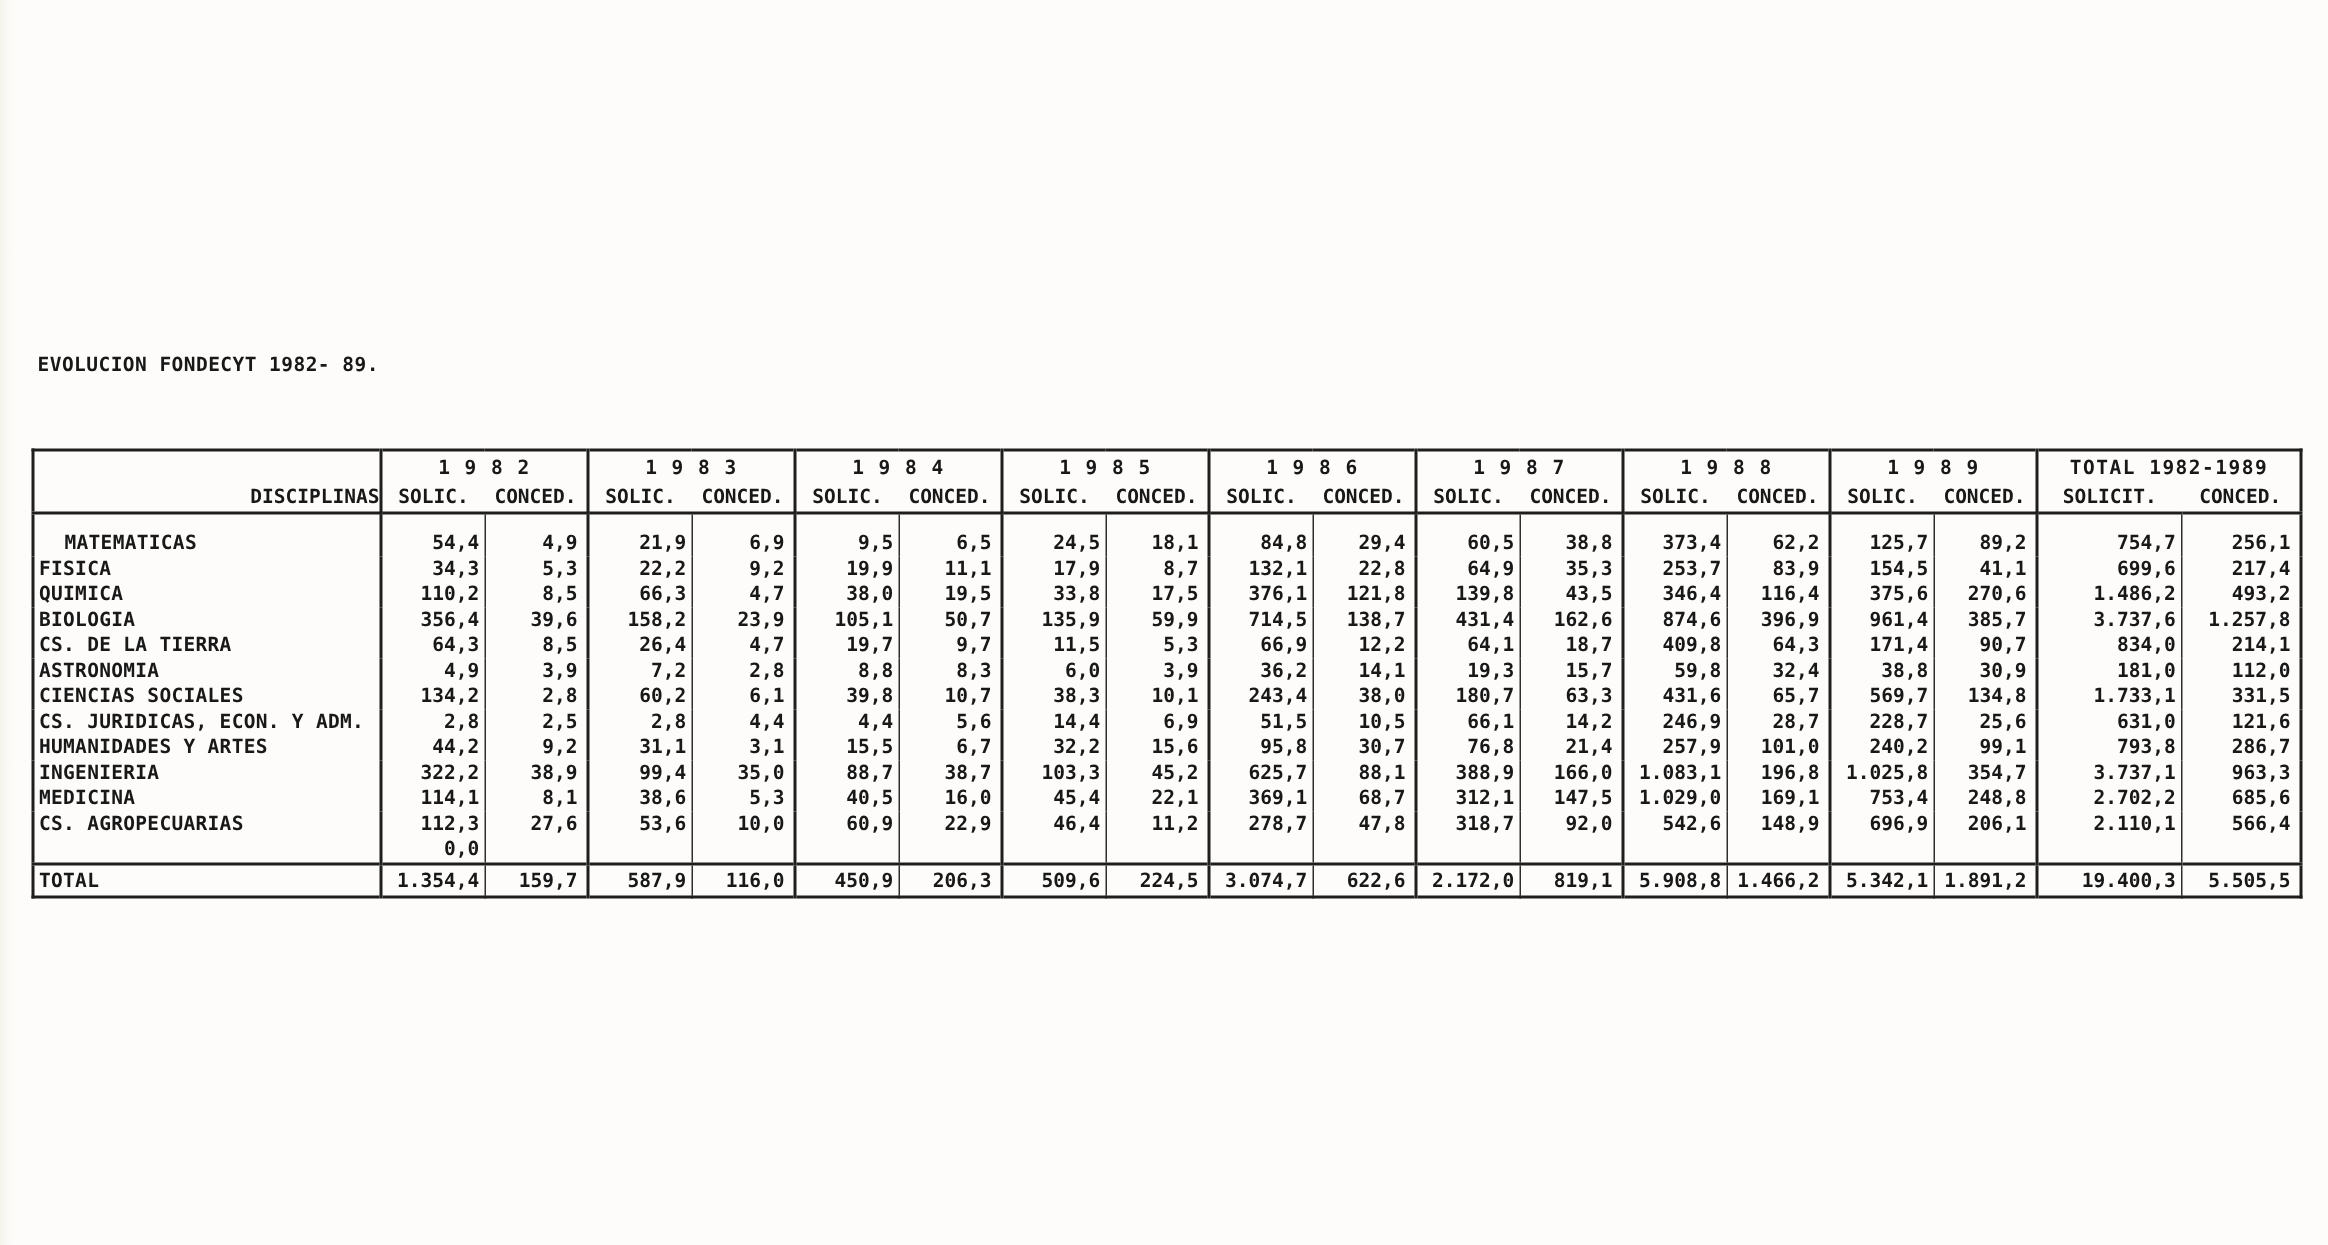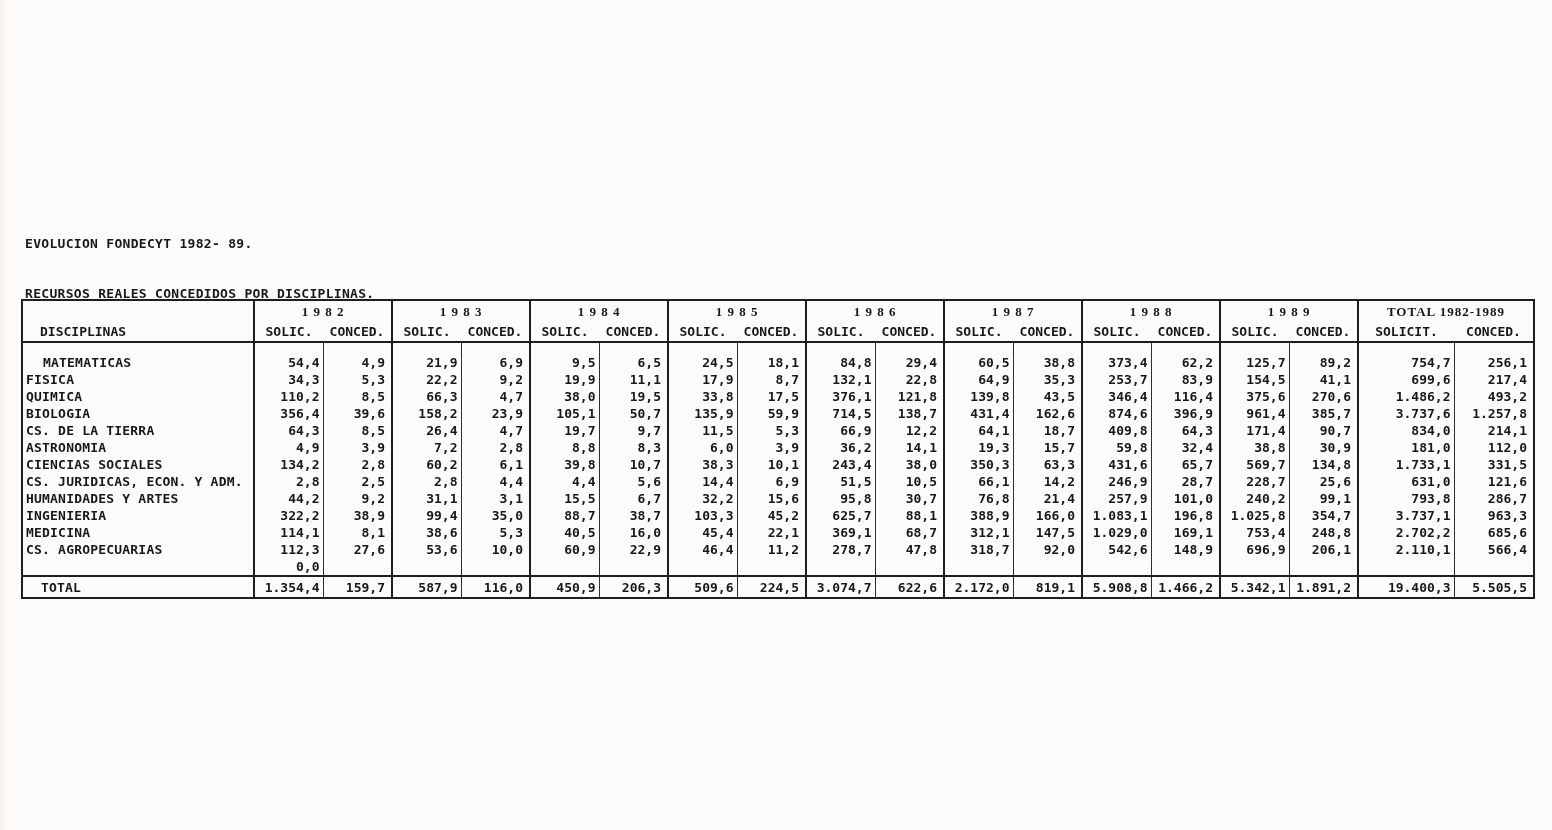--- a/index.html
+++ b/index.html
@@ -58,51 +58,50 @@
     padding: 0;
     font-size: 13px;
     font-weight: 700;
     white-space: pre;
     overflow: hidden;
   }
 
   
   thead tr.year-row th { height: 19px; vertical-align: bottom; }
   thead tr.sub-row  th { height: 19px; vertical-align: bottom; padding-bottom: 2px; border-bottom: 2px solid #1e1e1e; }
-  th.year-label { text-align: center; letter-spacing: 1px; font-family: Liberation Serif, serif; }
+  th.year-label { text-align: center; letter-spacing: 1px; }
   th.sub-solic  { text-align: center; }
   th.sub-conced { text-align: center; }
-  th.disc-header { text-align: left; padding-left: 17px; }
+  th.disc-header { text-align: right; padding-left: 17px; }
 
   
   .lbl { border-right: 2px solid #1e1e1e; }           
   .ge  { border-right: 2px solid #1e1e1e; }           
   tbody td.solic, tfoot td.solic { border-right: 1px solid #2e2e2e; } 
 
   
   tbody td { height: 17px; line-height: 17px; }
   tbody tr:first-child td { padding-top: 11px; padding-left: 20px; }
   td.label-cell { text-align: left; padding-left: 3px; letter-spacing: 0.2px; }
   td.num { text-align: right; }
   td.solic  { padding-right: 3px; }
   td.conced { padding-right: 6px; }
 
   
   tfoot td { border-top: 2px solid #1e1e1e; height: 20px; line-height: 19px; }
-  tfoot td.label-cell { text-align: left; padding-left: 18px; border-radius: 11px; }
+  tfoot td.label-cell { text-align: left; padding-left: 3px; border-radius: 11px; }
   tfoot td.num { }
 </style>
 </head>
 <body>
 
 <div class="scan-edge"></div>
 
 <div class="title-block">
   <div>EVOLUCION FONDECYT 1982- 89.</div>
-  <div>RECURSOS REALES CONCEDIDOS POR DISCIPLINAS.</div>
 </div>
 
 <div class="table-wrap">
   <table>
     <colgroup>
       <col class="c-label">
       <col class="c-num">
         <col class="c-num">
       <col class="c-num">
         <col class="c-num">
@@ -288,21 +287,21 @@
           <td class="num solic">134,2</td>
           <td class="num conced ge">2,8</td>
           <td class="num solic">60,2</td>
           <td class="num conced ge">6,1</td>
           <td class="num solic">39,8</td>
           <td class="num conced ge">10,7</td>
           <td class="num solic">38,3</td>
           <td class="num conced ge">10,1</td>
           <td class="num solic">243,4</td>
           <td class="num conced ge">38,0</td>
-          <td class="num solic">350,3</td>
+          <td class="num solic">180,7</td>
           <td class="num conced ge">63,3</td>
           <td class="num solic">431,6</td>
           <td class="num conced ge">65,7</td>
           <td class="num solic">569,7</td>
           <td class="num conced ge">134,8</td>
           <td class="num solic">1.733,1</td>
           <td class="num conced">331,5</td>
         </tr>
         <tr>
           <td class="label-cell lbl">CS. JURIDICAS, ECON. Y ADM.</td>

